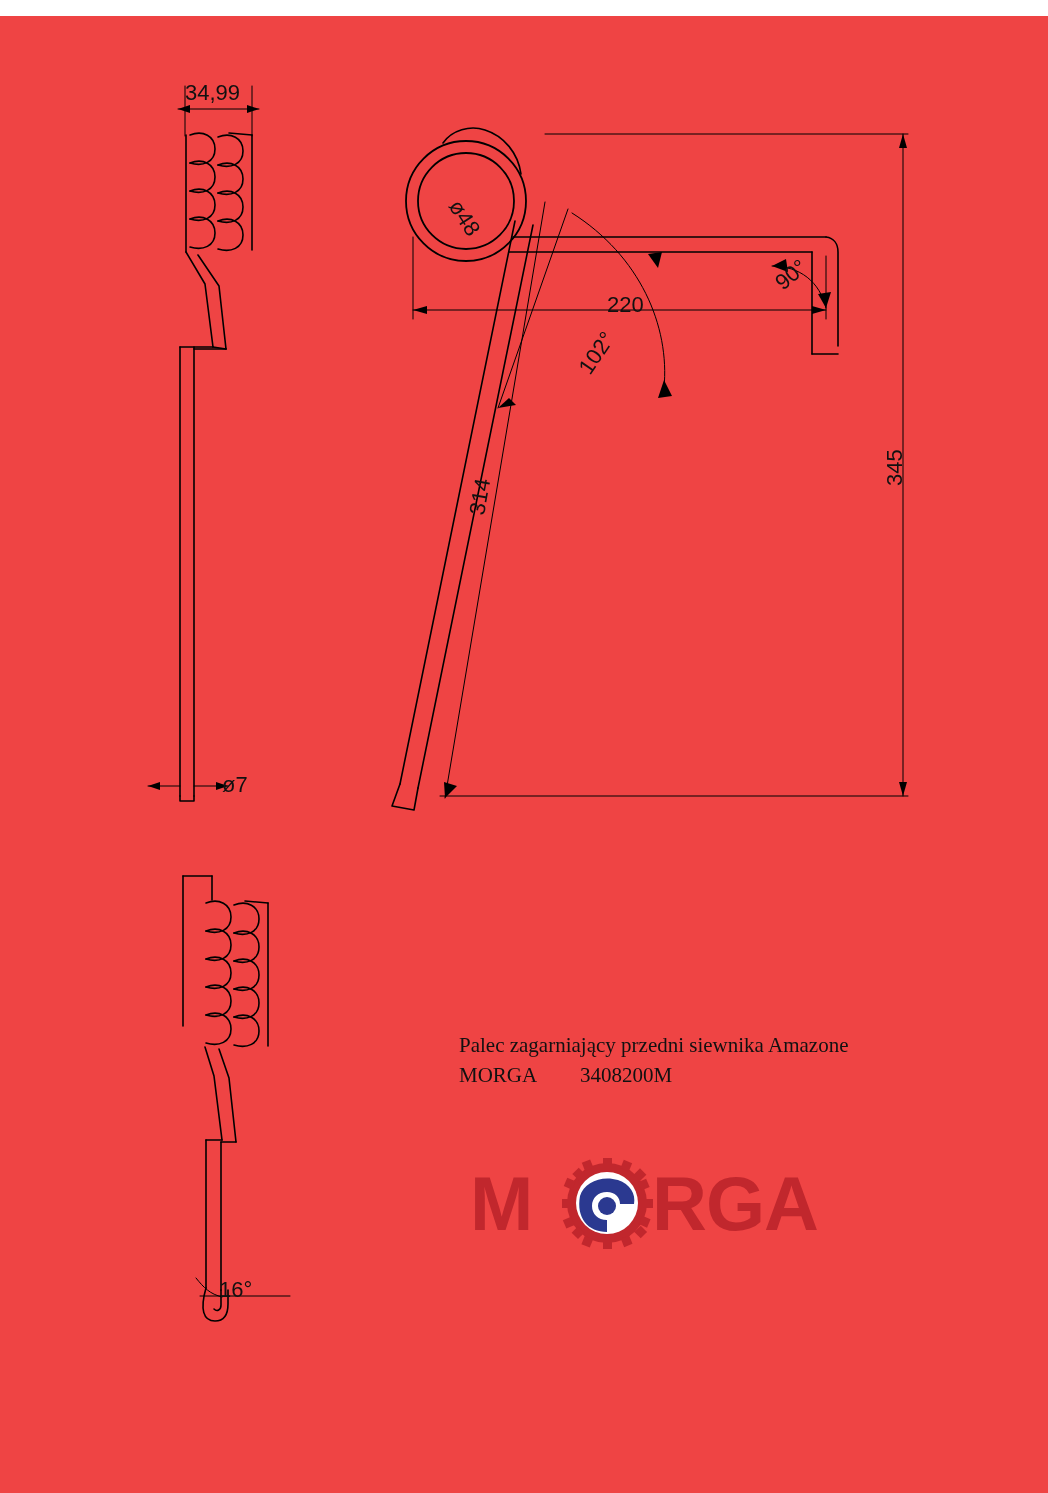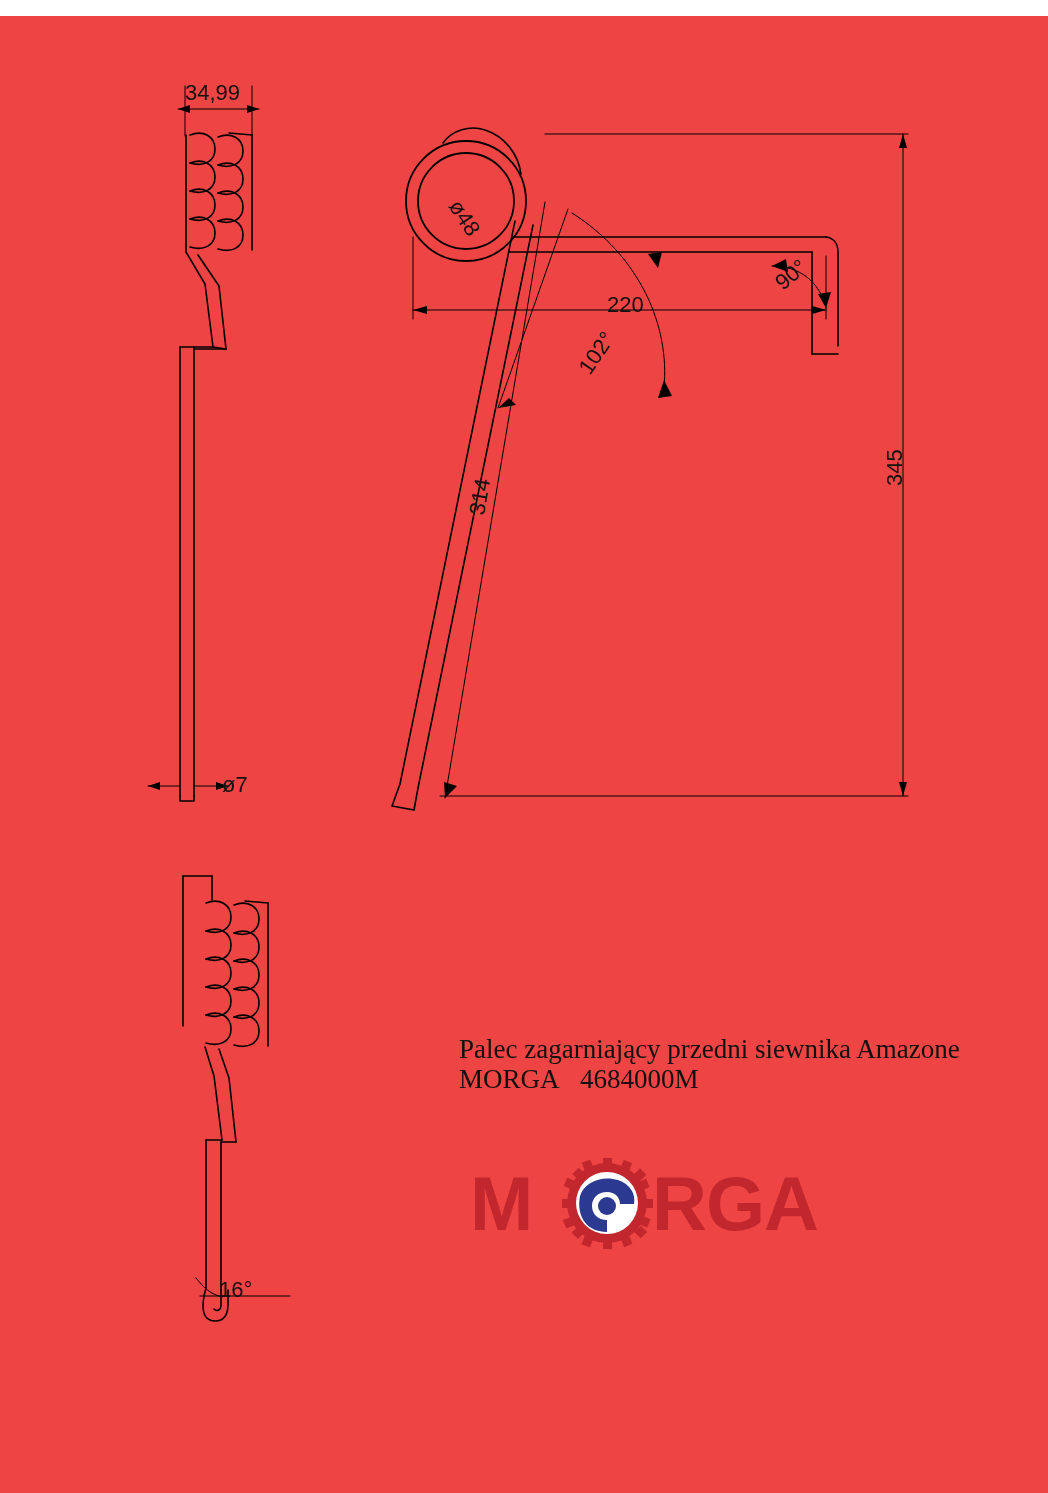--- a/index.html
+++ b/index.html
@@ -26,21 +26,21 @@
     height: 1493px;
   }
   .dim-text {
     font-family: "Liberation Sans", sans-serif;
     font-size: 22px;
     fill: #111111;
   }
   .caption {
     position: absolute;
     font-family: "Liberation Serif", serif;
-    font-size: 27px;
+    font-size: 21px;
     color: #111111;
     line-height: 1.35;
     white-space: pre;
   }
   #caption-line1 { left: 459px; top: 1015px; }
   #caption-line2 { left: 459px; top: 1045px; text-align: center; }
   #caption-code  { left: 580px; top: 1045px; }
   #logo-wrap {
     position: absolute;
     left: 470px;
@@ -183,21 +183,21 @@
     <text class="dim-text" x="607" y="296">220</text>
     <text class="dim-text" x="590" y="360" transform="rotate(-56 590 360)">102°</text>
     <text class="dim-text" x="783" y="275" transform="rotate(-40 783 275)">90°</text>
     <text class="dim-text" x="484" y="500" transform="rotate(-80 484 500)">314</text>
     <text class="dim-text" x="902" y="470" transform="rotate(-90 902 470)">345</text>
     <text class="dim-text" x="219" y="1281">16°</text>
   </svg>
 
   <div class="caption" id="caption-line1">Palec zagarniający przedni siewnika Amazone</div>
   <div class="caption" id="caption-line2">MORGA</div>
-  <div class="caption" id="caption-code">4684000M</div>
+  <div class="caption" id="caption-code">3408200M</div>
 
   <div id="logo-wrap">
     <svg viewBox="0 0 390 95" width="390" height="95">
       <text class="logo-text" x="0" y="74" fill="#C1272D">M</text>
       <g>
         <g fill="#C1272D">
           <circle cx="137" cy="47" r="40"></circle>
         </g>
         <g fill="#C1272D" stroke="none">
           <rect x="133" y="2" width="9" height="9"></rect>

